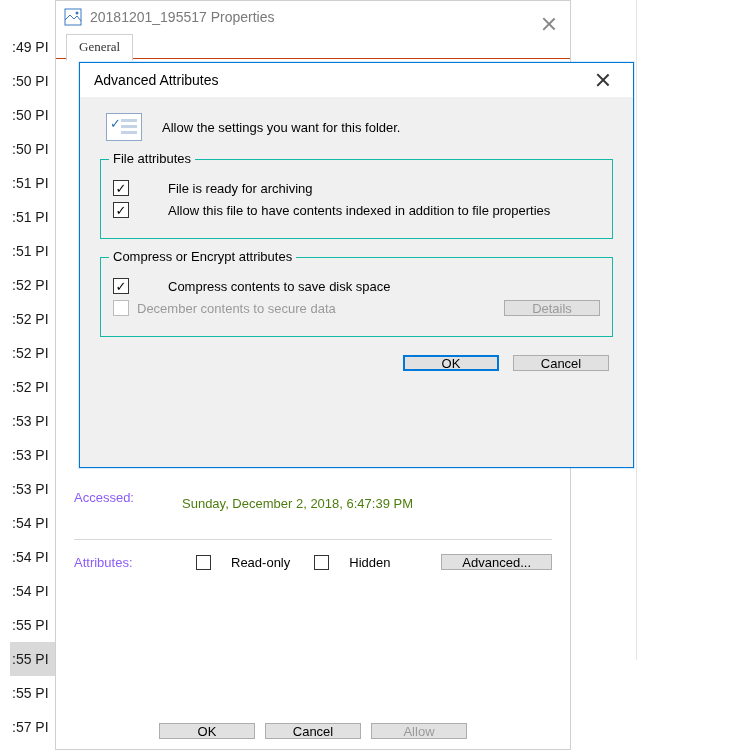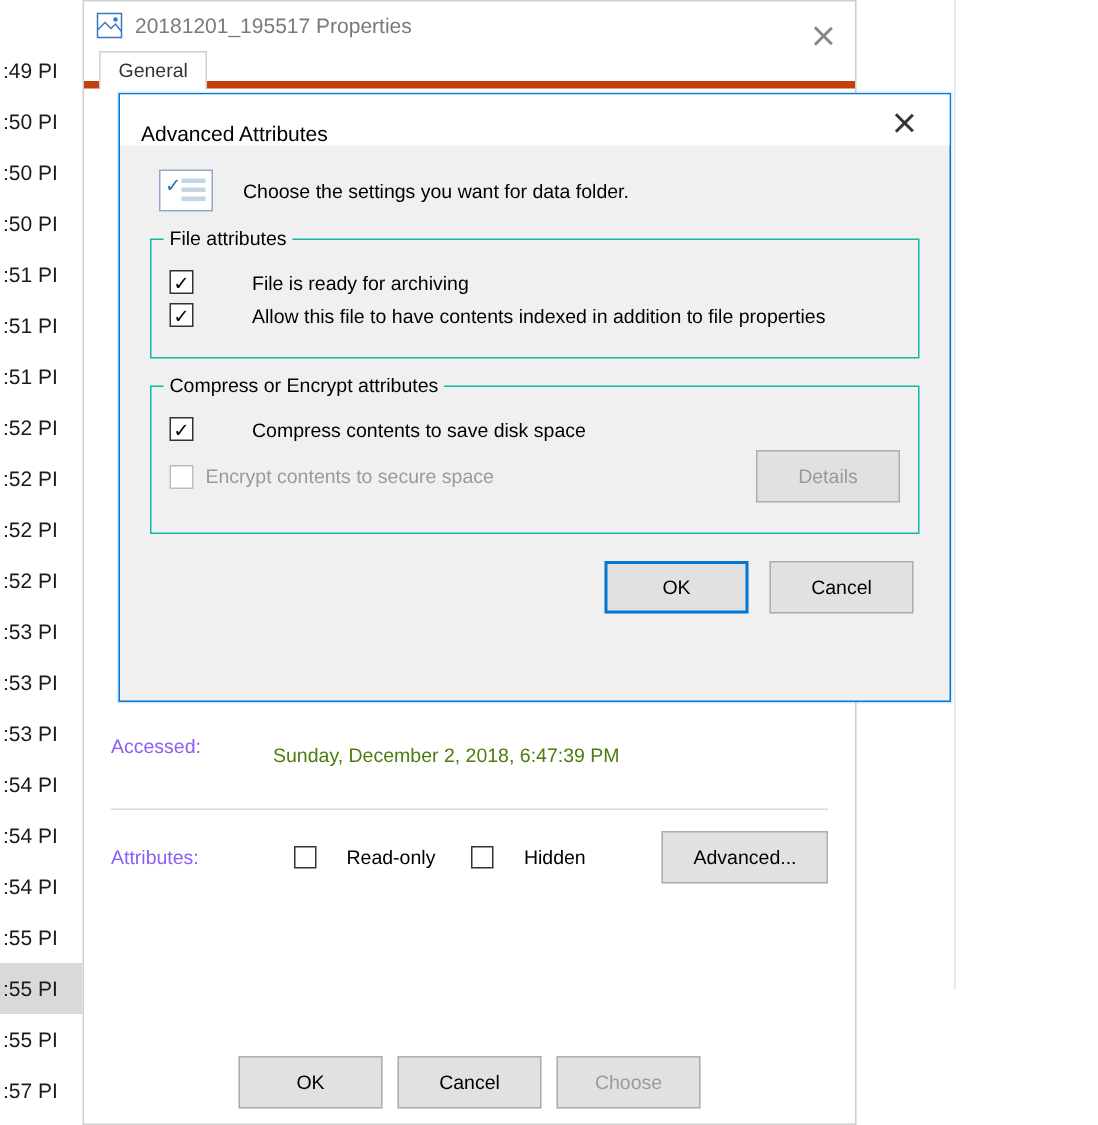--- a/index.html
+++ b/index.html
@@ -10,21 +10,21 @@
   width: 732px;
   height: 750px;
   overflow: hidden;
   position: relative;
   color: #000;
 }
 
 
 .bg-times {
   position: absolute;
-  left: 0;
+  left: 10px;
   top: 30px;
   width: 55px;
   color: #1a1a1a;
   font-size: 14px;
 }
 .bg-times div { height: 34px; line-height: 34px; padding-left: 2px; white-space: nowrap; }
 .bg-times .highlighted { background: #d9d9d9; }
 
 
 .right-edge {
@@ -57,23 +57,24 @@
 .win-properties .titlebar .ticon {
   width: 18px; height: 18px; margin-right: 8px;
   display: inline-block;
 }
 .win-properties .titlebar .spacer { flex: 1; }
 .win-properties .titlebar .close-x {
   font-size: 16px; color: #888; width: 40px; text-align: center; cursor: default;
 }
 .tab-strip {
   height: 26px;
-  border-bottom: 5px solid #c2410c;
+  border-bottom: 1px solid #c2410c;
   padding-left: 10px;
   position: relative;
+  font-family: Liberation Serif, serif;
 }
 .tab {
   display: inline-block;
   padding: 4px 12px 5px;
   font-size: 13px;
   color: #333;
 }
 .tab.active {
   border: 1px solid #d0d0d0;
   border-bottom: 1px solid #fff;
@@ -93,21 +94,21 @@
 .prop-label { width: 108px; color: #8b5cf6; }
 .prop-value { color: #4d7c0f; margin-top: 13px; }
 .divider { border-top: 1px solid #d9d9d9; margin: 4px 0 14px; }
 .attr-row { display: flex; align-items: center; gap: 14px; }
 .cb { width: 15px; height: 15px; border: 1px solid #333; display: inline-block; background: #fff; }
 .cb-label { margin-left: 6px; margin-right: 10px; }
 .btn {
   display: inline-flex;
   justify-content: center;
   align-items: center;
-  height: 35px;
+  height: 16px;
   min-width: 90px;
   padding: 0 20px;
   background: #e1e1e1;
   border: 1px solid #adadad;
   font-size: 13px;
   cursor: default;
 }
 .btn.disabled { color: #9a9a9a; }
 .btn.default { border: 2px solid #0078d7; background: #e1e1e1; }
 .props-footer {
@@ -127,21 +128,21 @@
   top: 62px;
   width: 555px;
   height: 406px;
   background: #f0f0f0;
   border: 1px solid #0078d7;
   box-shadow: 0 0 0 1px rgba(0,120,215,.15);
 }
 .win-adv .titlebar2 {
   height: 34px;
   display: flex;
-  align-items: flex-end;
+  align-items: center;
   padding: 0 8px 0 14px;
   background: #fff;
 }
 .win-adv .titlebar2 .title2 { font-size: 14px; }
 .win-adv .titlebar2 .spacer { flex: 1; }
 .win-adv .titlebar2 .close-x {
   width: 44px; height: 30px; display: flex; align-items: center; justify-content: center;
 }
 .adv-body { padding: 12px 20px 14px; }
 .adv-intro { display: flex; align-items: center; gap: 20px; margin: 4px 0 18px 6px; }
@@ -252,36 +253,36 @@
       <span class="cb-label">Read-only</span>
       <span class="cb"></span>
       <span class="cb-label">Hidden</span>
       <span style="flex:1"></span>
       <span class="btn">Advanced...</span>
     </div>
   </div>
   <div class="props-footer">
     <span class="btn">OK</span>
     <span class="btn">Cancel</span>
-    <span class="btn disabled">Choose</span>
+    <span class="btn disabled">Allow</span>
   </div>
 </div>
 
 <div class="win-adv">
   <div class="titlebar2">
     <span class="title2">Advanced Attributes</span>
     <span class="spacer"></span>
     <span class="close-x">
         <span class="x-shape"></span>
       </span>
   </div>
   <div class="adv-body">
     <div class="adv-intro">
       <span class="intro-icon"></span>
-      <span>Choose the settings you want for data folder.</span>
+      <span>Allow the settings you want for this folder.</span>
     </div>
 
     <div class="groupbox">
       <span class="legend">File attributes</span>
       <div class="cbrow">
         <span class="cbx checked"></span>
         <span class="lbl">File is ready for archiving</span>
       </div>
       <div class="cbrow">
         <span class="cbx checked"></span>
@@ -291,21 +292,21 @@
 
     <div class="groupbox">
       <span class="legend">Compress or Encrypt attributes</span>
       <div class="cbrow">
         <span class="cbx checked"></span>
         <span class="lbl">Compress contents to save disk space</span>
       </div>
       <div class="cbrow" style="justify-content:space-between">
         <span style="display:flex;align-items:center">
           <span class="cbx disabled"></span>
-          <span class="lbl disabled">Encrypt contents to secure space</span>
+          <span class="lbl disabled">December contents to secure data</span>
         </span>
         <span class="btn disabled" style="min-width:96px">Details</span>
       </div>
     </div>
 
     <div class="adv-footer">
       <span class="btn default">OK</span>
       <span class="btn">Cancel</span>
     </div>
   </div>

